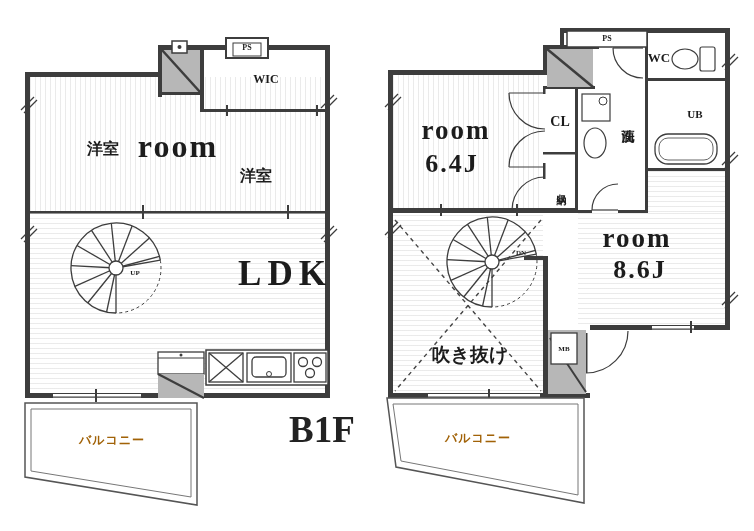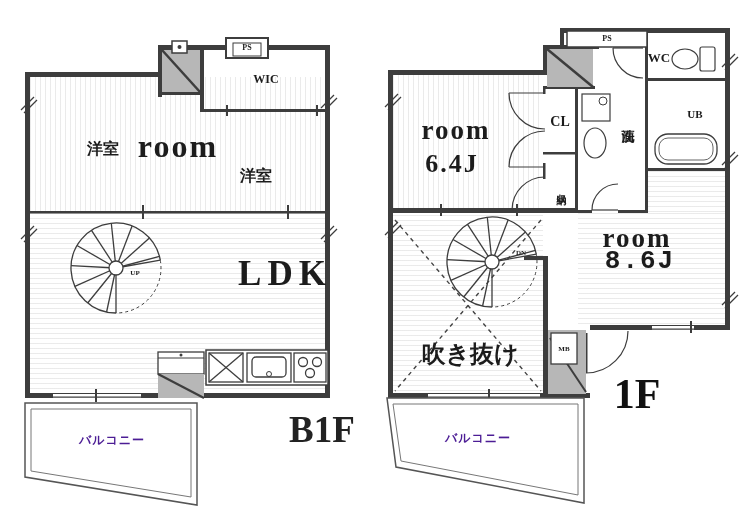--- a/index.html
+++ b/index.html
@@ -7,21 +7,21 @@
           font-family:"Liberation Sans","DejaVu Sans",sans-serif;}
   .floor{position:absolute;}
   .stripes-v{background-image:repeating-linear-gradient(90deg, rgba(110,110,110,0.14) 0 1px, transparent 1px 5px);}
   .stripes-h{background-image:repeating-linear-gradient(180deg, rgba(110,110,110,0.14) 0 1px, transparent 1px 5px);}
   svg{position:absolute;left:0;top:0;z-index:2;}
   .lbl{position:absolute;z-index:3;transform:translate(-50%,-50%);white-space:nowrap;
        color:#1c1c1c;line-height:1;}
   .serif{font-family:"Liberation Serif","DejaVu Serif",serif;font-weight:bold;}
   .sans{font-family:Liberation Serif, serif;font-weight:bold;}
   .vert{writing-mode:vertical-rl;letter-spacing:1px;}
-  .gray{color:#4c1d95;}
+  .gray{color:#a16207;}
 </style>
 </head>
 <body>
 
 <div id="canvas">
 
   <div class="floor stripes-v" style="left:30px;top:77px;width:295px;height:134px;"></div>
   <div class="floor stripes-h" style="left:30px;top:213px;width:295px;height:180px;"></div>
   <div class="floor stripes-v" style="left:393px;top:75px;width:150px;height:133px;"></div>
   <div class="floor stripes-h" style="left:393px;top:215px;width:150px;height:178px;"></div>
@@ -264,20 +264,19 @@
 
   <div class="lbl sans" style="left:607px;top:39px;font-size:8px;">PS</div>
   <div class="lbl sans" style="left:659px;top:57px;font-size:13px;">WC</div>
   <div class="lbl sans" style="left:695px;top:114px;font-size:11px;">UB</div>
   <div class="lbl sans" style="left:560px;top:122px;font-size:14px;">CL</div>
   <div class="lbl sans vert" style="left:628px;top:120px;font-size:13px;">洗面</div>
   <div class="lbl sans vert" style="left:561px;top:187px;font-size:10px;">収納</div>
   <div class="lbl serif" style="left:456px;top:130px;font-size:27px;letter-spacing:2px;">room</div>
   <div class="lbl serif" style="left:452px;top:164px;font-size:26px;letter-spacing:2px;">6.4J</div>
   <div class="lbl serif" style="left:637px;top:238px;font-size:27px;letter-spacing:2px;">room</div>
-  <div class="lbl serif" style="left:640px;top:261px;font-size:26px;letter-spacing:2px;font-family:Liberation Mono, monospace;">8.6J</div>
-  <div class="lbl sans" style="left:470px;top:354px;font-size:24px;">吹き抜け</div>
+  <div class="lbl serif" style="left:640px;top:270px;font-size:26px;letter-spacing:2px;">8.6J</div>
+  <div class="lbl sans" style="left:470px;top:354px;font-size:19px;">吹き抜け</div>
   <div class="lbl sans" style="left:521px;top:253px;font-size:7px;">DN</div>
   <div class="lbl sans" style="left:564px;top:349px;font-size:7px;">MB</div>
   <div class="lbl sans gray" style="left:478px;top:438px;font-size:12px;letter-spacing:1px;">バルコニー</div>
-  <div class="lbl serif" style="left:637px;top:394px;font-size:42px;color:#111;">1F</div>
 
 </div>
 
 </body></html>

